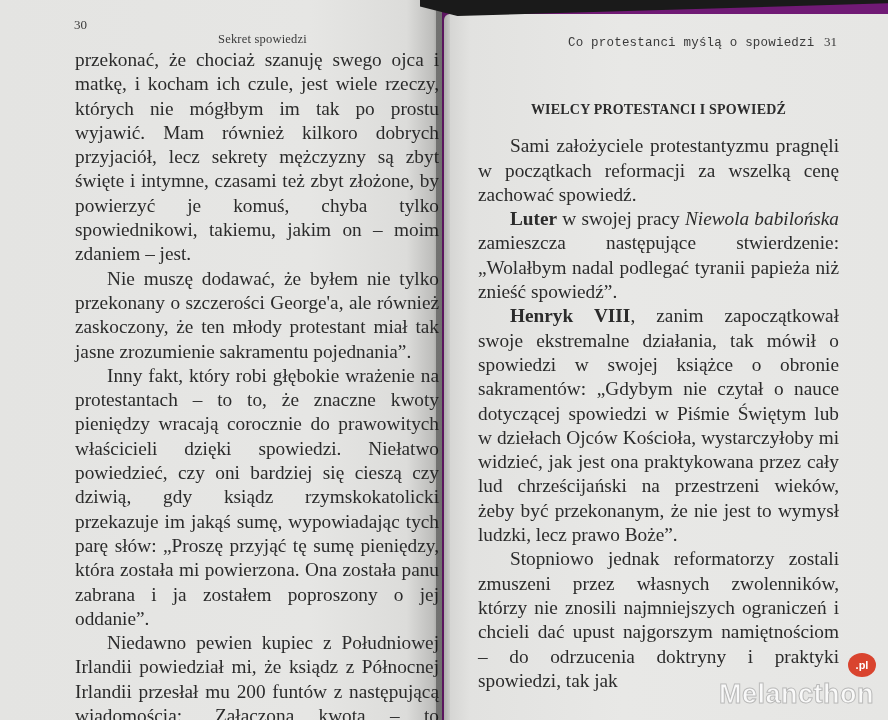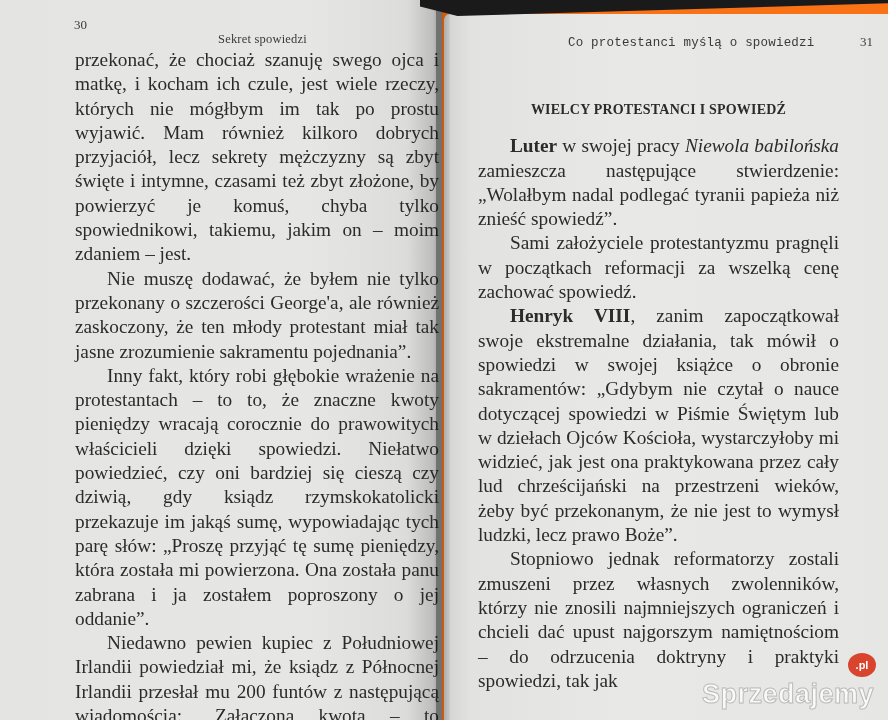--- a/index.html
+++ b/index.html
@@ -8,21 +8,21 @@
       width: 888px;
       height: 720px;
       overflow: hidden;
       background: #1a1a1a;
     }
     .spread {
       position: relative;
       width: 888px;
       height: 720px;
       overflow: hidden;
-      background: #f97316;
+      background: #701a75;
     }
     .page {
       position: absolute;
       top: 0;
       height: 720px;
       font-family: "Liberation Serif", "DejaVu Serif", serif;
       color: #2b2b2b;
       box-sizing: border-box;
     }
     .page-left {
@@ -140,30 +140,30 @@
     <div class="body">
       <p class="para">przekonać, że chociaż szanuję swego ojca i matkę, i kocham ich czule, jest wiele rzeczy, których nie mógłbym im tak po prostu wyjawić. Mam również kilkoro dobrych przyjaciół, lecz sekrety mężczyzny są zbyt święte i intymne, czasami też zbyt złożone, by powierzyć je komuś, chyba tylko spowiednikowi, takiemu, jakim on – moim zdaniem – jest.</p>
       <p class="para indent">Nie muszę dodawać, że byłem nie tylko przekonany o szczerości George'a, ale również zaskoczony, że ten młody protestant miał tak jasne zrozumienie sakramentu pojednania”.</p>
       <p class="para indent">Inny fakt, który robi głębokie wrażenie na protestantach – to to, że znaczne kwoty pieniędzy wracają corocznie do prawowitych właścicieli dzięki spowiedzi. Niełatwo powiedzieć, czy oni bardziej się cieszą czy dziwią, gdy ksiądz rzymskokatolicki przekazuje im jakąś sumę, wypowiadając tych parę słów: „Proszę przyjąć tę sumę pieniędzy, która została mi powierzona. Ona została panu zabrana i ja zostałem poproszony o jej oddanie”.</p>
       <p class="para indent">Niedawno pewien kupiec z Południowej Irlandii powiedział mi, że ksiądz z Północnej Irlandii przesłał mu 200 funtów z następującą wiadomością: „Załączona kwota – to pieniądze ode-</p>
     </div>
   </div>
 
   <div class="page page-right">
     <div class="running-head" style="left:124px; top:22px;font-family:Liberation Mono, monospace;">Co protestanci myślą o spowiedzi</div>
-    <div class="page-num" style="left:380px; top:20px;margin-left:36px;">31</div>
+    <div class="page-num" style="left:380px; top:20px;">31</div>
     <div class="body">
       <div class="heading">WIELCY PROTESTANCI I SPOWIEDŹ</div>
+      <p class="para indent">Sami założyciele protestantyzmu pragnęli w początkach reformacji za wszelką cenę zachować spowiedź.</p>
       <p class="para indent"><span class="b">Luter</span><span> w swojej pracy </span><span class="i">Niewola babilońska</span><span> zamieszcza następujące stwierdzenie: „Wolałbym nadal podlegać tyranii papieża niż znieść spowiedź”.</span></p>
-      <p class="para indent">Sami założyciele protestantyzmu pragnęli w początkach reformacji za wszelką cenę zachować spowiedź.</p>
       <p class="para indent"><span class="b">Henryk VIII</span><span>, zanim zapoczątkował swoje ekstremalne działania, tak mówił o spowiedzi w swojej książce o obronie sakramentów: „Gdybym nie czytał o nauce dotyczącej spowiedzi w Piśmie Świętym lub w dziełach Ojców Kościoła, wystarczyłoby mi widzieć, jak jest ona praktykowana przez cały lud chrześcijański na przestrzeni wieków, żeby być przekonanym, że nie jest to wymysł ludzki, lecz prawo Boże”.</span></p>
       <p class="para indent">Stopniowo jednak reformatorzy zostali zmuszeni przez własnych zwolenników, którzy nie znosili najmniejszych ograniczeń i chcieli dać upust najgorszym namiętnościom – do odrzucenia doktryny i praktyki spowiedzi, tak jak</p>
     </div>
 
     <div class="watermark">
-      <span class="wm-text">Sprzedajemy</span>
+      <span class="wm-text">Melancthon</span>
       <span class="wm-badge">.pl</span>
     </div>
   </div>
 
   <div class="gutter-shadow"></div>
   <div class="top-wedge"></div>
 </div>
 
 </body></html>

